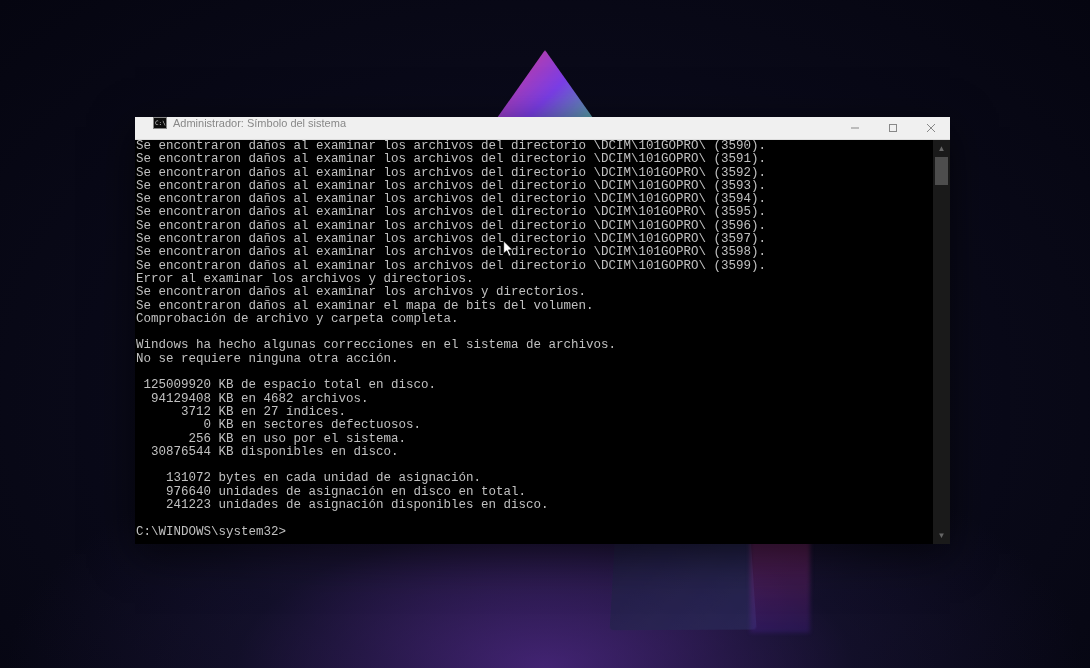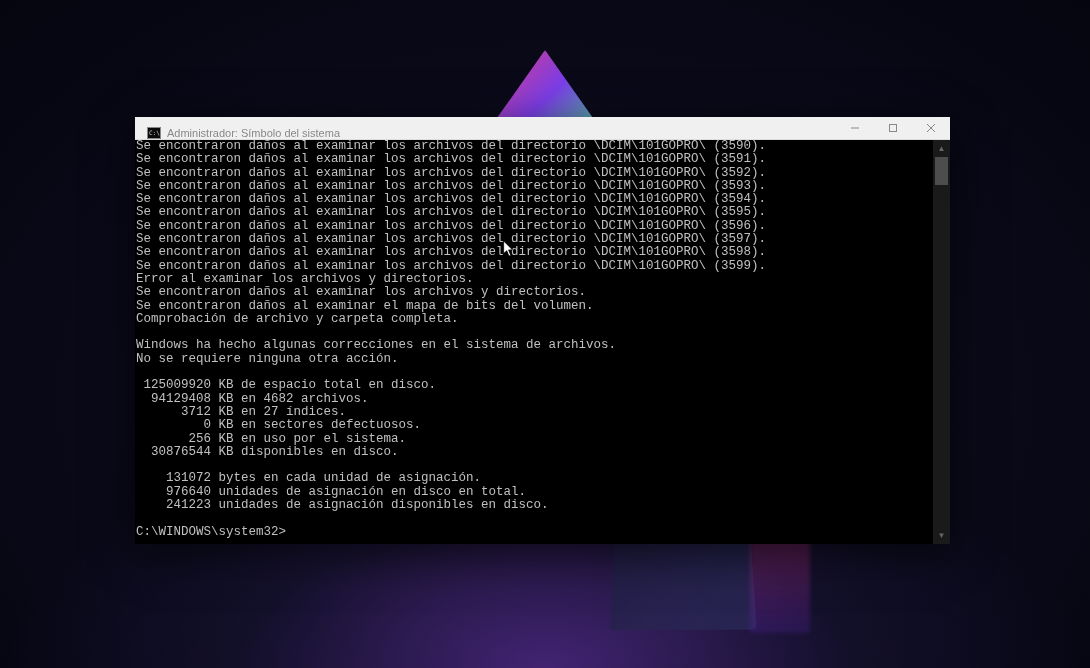--- a/index.html
+++ b/index.html
@@ -64,22 +64,22 @@
       height: 427px;
       background: #fff;
       display: flex;
       flex-direction: column;
       box-shadow: 0 10px 40px rgba(0,0,0,0.6);
     }
     .titlebar {
       height: 23px;
       background: #f0f0f0;
       display: flex;
-      align-items: flex-end;
-      padding-left: 12px;
+      align-items: flex-start;
+      padding-left: 18px;
       border-bottom: 1px solid #ddd;
     }
     .titlebar-icon {
       width: 14px;
       height: 12px;
       background: #0c0c0c;
       border: 1px solid #888;
       margin-right: 6px;
       position: relative;
       font-size: 6px;

